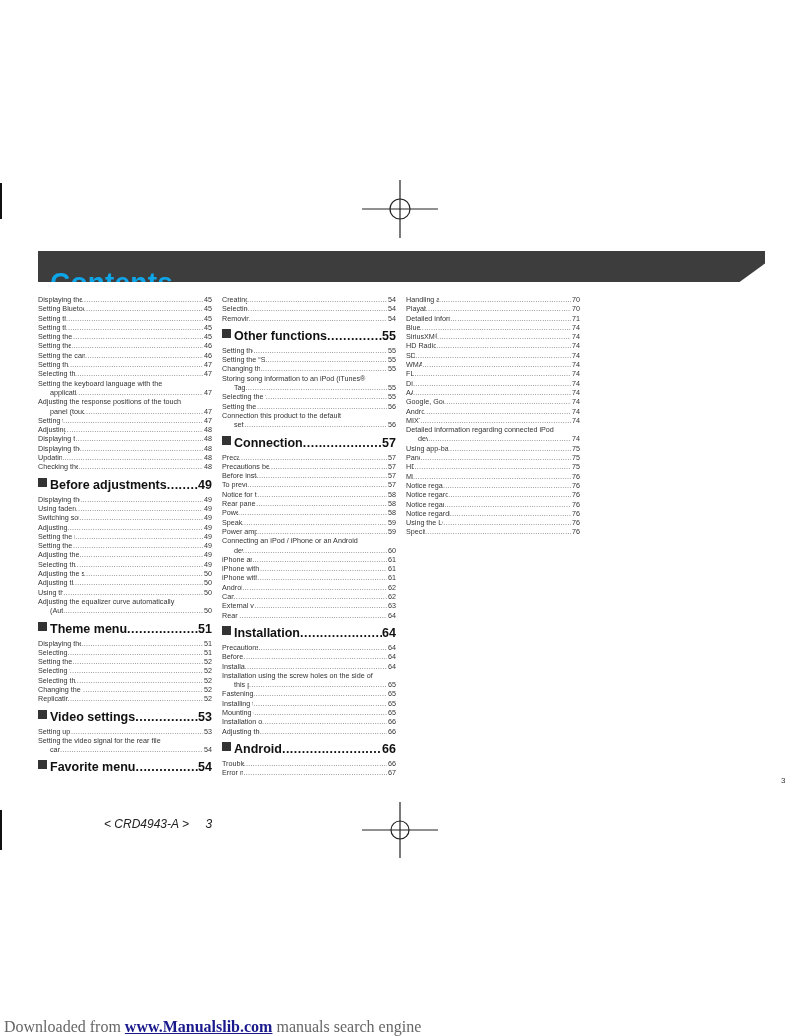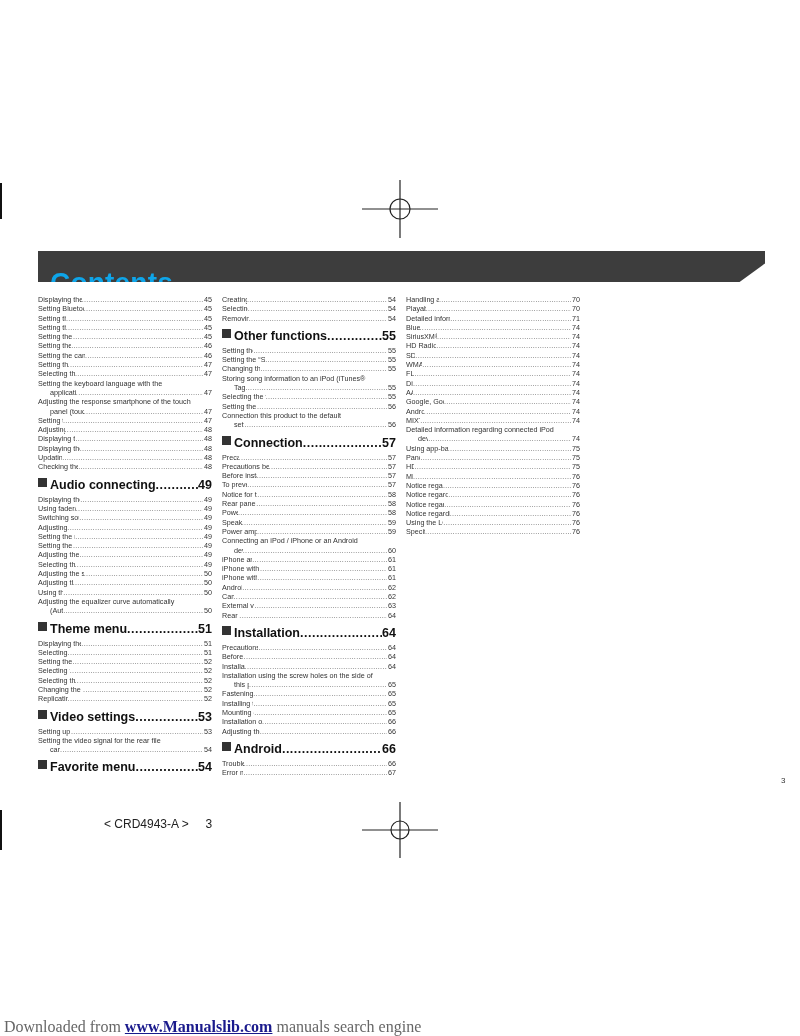--- a/index.html
+++ b/index.html
@@ -132,20 +132,21 @@
       top: 776px;
       font-size: 8px;
       color: #333;
     }
     .footer-code {
       position: absolute;
       left: 104px;
       top: 817px;
       font-size: 12px;
       color: #222;
+      font-style: italic;
     }
     .downloaded {
       position: absolute;
       left: 4px;
       top: 1018px;
       font-family: "Liberation Serif", serif;
       font-size: 16px;
       color: #666;
     }
     .downloaded a {
@@ -227,21 +228,21 @@
     </div>
     <div class="entry wrap">
       <span class="l1">Setting the keyboard language with the</span>
       <span class="l2">
         <span class="t">application for iPhone</span>
         <span class="dots"></span>
         <span class="p">47</span>
       </span>
     </div>
     <div class="entry wrap">
-      <span class="l1">Adjusting the response smartphone of the touch</span>
+      <span class="l1">Adjusting the response positions of the touch</span>
       <span class="l2">
         <span class="t">panel (touch panel calibration)</span>
         <span class="dots"></span>
         <span class="p">47</span>
       </span>
     </div>
     <div class="entry">
       <span class="t">Setting the dimmer</span>
       <span class="dots"></span>
       <span class="p">47</span>
@@ -266,21 +267,21 @@
       <span class="dots"></span>
       <span class="p">48</span>
     </div>
     <div class="entry">
       <span class="t">Checking the connections of leads</span>
       <span class="dots"></span>
       <span class="p">48</span>
     </div>
     <div class="section-head">
       <span class="sq"></span>
-      <span class="t">Audio connecting</span>
+      <span class="t">Before adjustments</span>
       <span class="dots"></span>
       <span class="p">49</span>
     </div>
     <div class="entry">
       <span class="t">Displaying the “Audio” setting screen</span>
       <span class="dots"></span>
       <span class="p">49</span>
     </div>
     <div class="entry">
       <span class="t">Using fader/balance adjustment</span>

